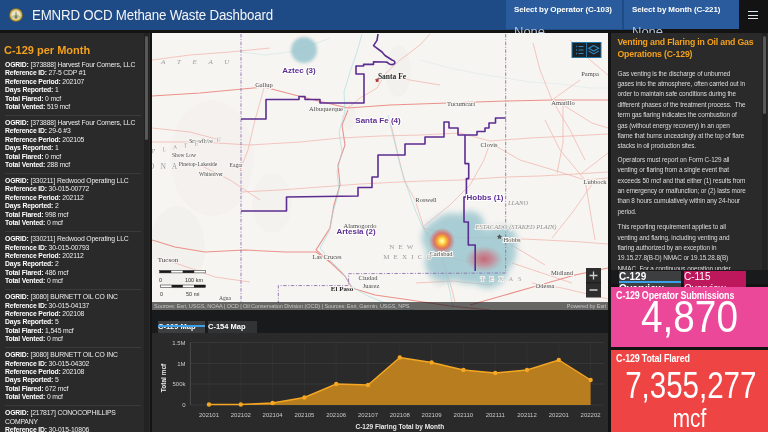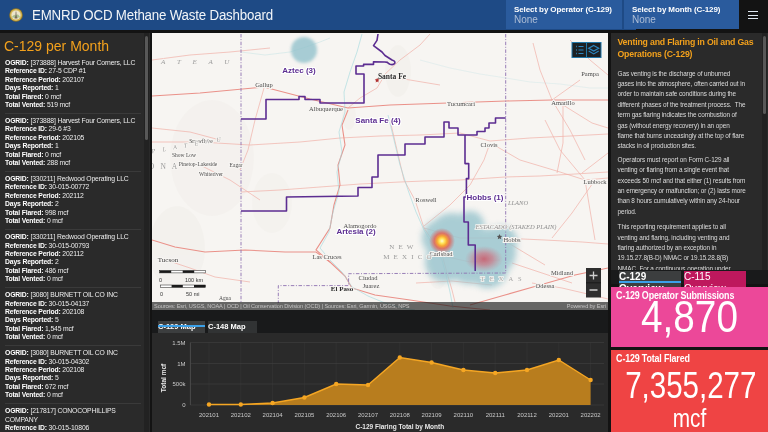--- a/index.html
+++ b/index.html
@@ -2,24 +2,24 @@
 <html><head><meta charset="utf-8"><style>
 html,body{margin:0;padding:0}
 body{width:768px;height:432px;background:#131313;font-family:"Liberation Sans",sans-serif;position:relative;overflow:hidden}
 .abs{position:absolute}
 #hdr{position:absolute;left:0;top:0;width:636px;height:30px;background:#1e4a85}
 #title{position:absolute;left:32px;top:0;height:30px;line-height:30px;color:#f2f5f8;font-size:14px;letter-spacing:-0.2px;transform:scaleX(0.95);transform-origin:0 50%;white-space:nowrap}
 .sel{position:absolute;top:0;height:29px;background:#2a5b9d}
 #sel1{left:506px;width:116px}
 #sel2{left:624px;width:115px}
 .sl1{margin:5px 0 0 8px;font-size:8px;font-weight:bold;color:#fff;letter-spacing:-0.1px}
-.sl2{margin:0 0 0 8px;font-size:10px;color:#aebed6}
+.sl2{margin:10px 0 0 8px;font-size:13px;color:#aebed6}
 .bl{position:absolute;left:747.5px;width:10.5px;height:1.3px;background:#dfe7f0}
 #lp{position:absolute;left:0;top:33px;width:150px;height:399px;background:#2a2a2a;overflow:hidden}
-#lph{color:#f3a11c;font-weight:normal;font-size:14px;padding:5px 0 2px 4px}
+#lph{color:#f3a11c;font-weight:bold;font-size:11px;padding:11px 0 2px 4px}
 .it{margin:0 9px 0 5px;padding:3px 0 3.6px 0;border-bottom:1px solid #3a3a3a;font-size:6.8px;line-height:8.4px;color:#ededed;letter-spacing:-0.15px;white-space:nowrap}
 .it b{color:#fff}
 #lsb{position:absolute;left:144px;top:33px;width:5px;height:399px;background:#222}
 #lsbt{position:absolute;left:145px;top:36px;width:3px;height:104px;background:#585858;border-radius:2px}
 #mapc{position:absolute;left:152px;top:33px;width:456px;height:277px;background:#f7f5f2;overflow:hidden}
 #attr{position:absolute;left:0;top:269px;width:456px;height:8px;background:rgba(24,24,24,0.65);color:#c3c3c3;font-size:5.6px;line-height:8.2px;letter-spacing:-0.1px}
 #attr span{margin-left:2px}
 #pwre{position:absolute;right:2px;top:0}
 #mtabs{position:absolute;left:152px;top:310px;width:456px;height:23px;background:#191a1b}
 .mtab{position:absolute;top:11px;height:11.5px;color:#fff;font-size:7.5px;font-weight:bold;text-align:left;line-height:12px}
@@ -49,25 +49,25 @@
 <svg class="abs" style="left:9px;top:8px" width="14" height="14" viewBox="0 0 14 14">
 <circle cx="7" cy="7" r="6.8" fill="#8f7426"></circle>
 <circle cx="7" cy="7" r="6" fill="#d6b855"></circle>
 <circle cx="7" cy="7" r="4.6" fill="#ece5cb"></circle>
 <path d="M3.2 8.6 l2 -1.8 1.6 1 2-1.6 2 2.2 v1.2 h-7.6z" fill="#a8bf8e"></path>
 <path d="M6.4 9.6 L6.8 3.4 7.2 3.4 7.6 9.6z" fill="#57493a"></path>
 <rect x="5.6" y="9.4" width="2.8" height="1" fill="#57493a"></rect>
 </svg>
 <div id="title">EMNRD OCD Methane Waste Dashboard</div>
 <div class="sel" id="sel1">
-      <div class="sl1">Select by Operator (C-129)</div>
+      <div class="sl1">Select by Operator (C-103)</div>
       <div class="sl2">None</div>
     </div>
 <div class="sel" id="sel2">
-      <div class="sl1">Select by Month (C-129)</div>
+      <div class="sl1">Select by Month (C-221)</div>
       <div class="sl2">None</div>
     </div>
 <div class="bl" style="top:11.2px"></div>
     <div class="bl" style="top:14.7px"></div>
     <div class="bl" style="top:18.2px"></div>
 </div>
 <div id="lp">
 <div id="lph">C-129 per Month</div>
 <div class="it"><b>OGRID:</b> [373888] Harvest Four Corners, LLC<br><b>Reference ID:</b> 27-5 CDP #1<br><b>Reference Period:</b> 202107<br><b>Days Reported:</b> 1<br><b>Total Flared:</b> 0 mcf<br><b>Total Vented:</b> 519 mcf</div>
 <div class="it"><b>OGRID:</b> [373888] Harvest Four Corners, LLC<br><b>Reference ID:</b> 29-6 #3<br><b>Reference Period:</b> 202105<br><b>Days Reported:</b> 1<br><b>Total Flared:</b> 0 mcf<br><b>Total Vented:</b> 288 mcf</div>
@@ -231,21 +231,21 @@
 <rect x="434" y="235" width="15" height="29.5" fill="#2e2e2e"></rect>
 <path d="M434,249.8 h15" stroke="#1a1a1a" stroke-width="1"></path>
 <path d="M441.5,238.5 v8 M437.5,242.5 h8 M437.5,257 h8" stroke="#cfcfcf" stroke-width="1.3"></path>
 </g>
 </svg>
 <div id="attr"><span>Sources: Esri, USGS, NOAA | OCD | Oil Conservation Division (OCD) | Sources: Esri, Garmin, USGS, NPS</span><span id="pwre">Powered by Esri</span></div>
 </div>
 <div id="mtabs">
     <div class="mtab" id="mt1">C-129 Map</div>
     <div id="mt1u"></div>
-    <div class="mtab" id="mt2">C-148 Map</div>
+    <div class="mtab" id="mt2">C-154 Map</div>
   </div>
 <div id="chart">
 <svg width="456" height="99" viewBox="0 0 456 99">
 <g stroke="#353535" stroke-width="0.6">
 <path d="M57,9.5V72 M88.8,9.5V72 M120.6,9.5V72 M152.4,9.5V72 M184.2,9.5V72 M216,9.5V72 M247.8,9.5V72 M279.6,9.5V72 M311.4,9.5V72 M343.2,9.5V72 M375,9.5V72 M406.8,9.5V72 M438.6,9.5V72"></path>
 </g>
 <g stroke="#3e3e3e" stroke-width="0.7">
 <path d="M38.4,9.5H452 M38.4,30.5H452 M38.4,51H452 M38.4,72H452"></path>
 </g>
 <path d="M38.4,9.5V72" stroke="#4a4a4a" stroke-width="1"></path>

